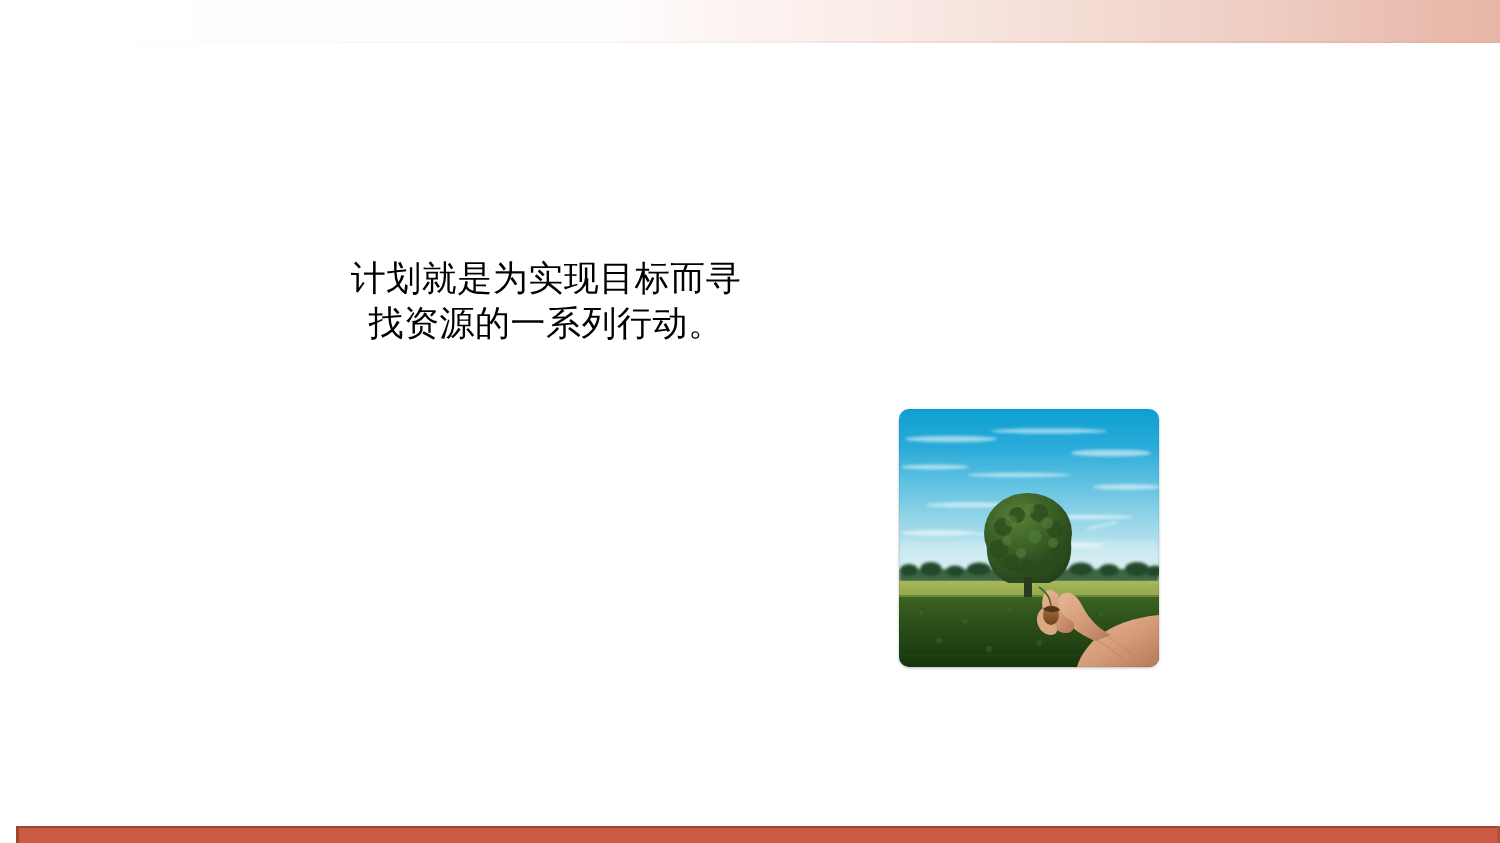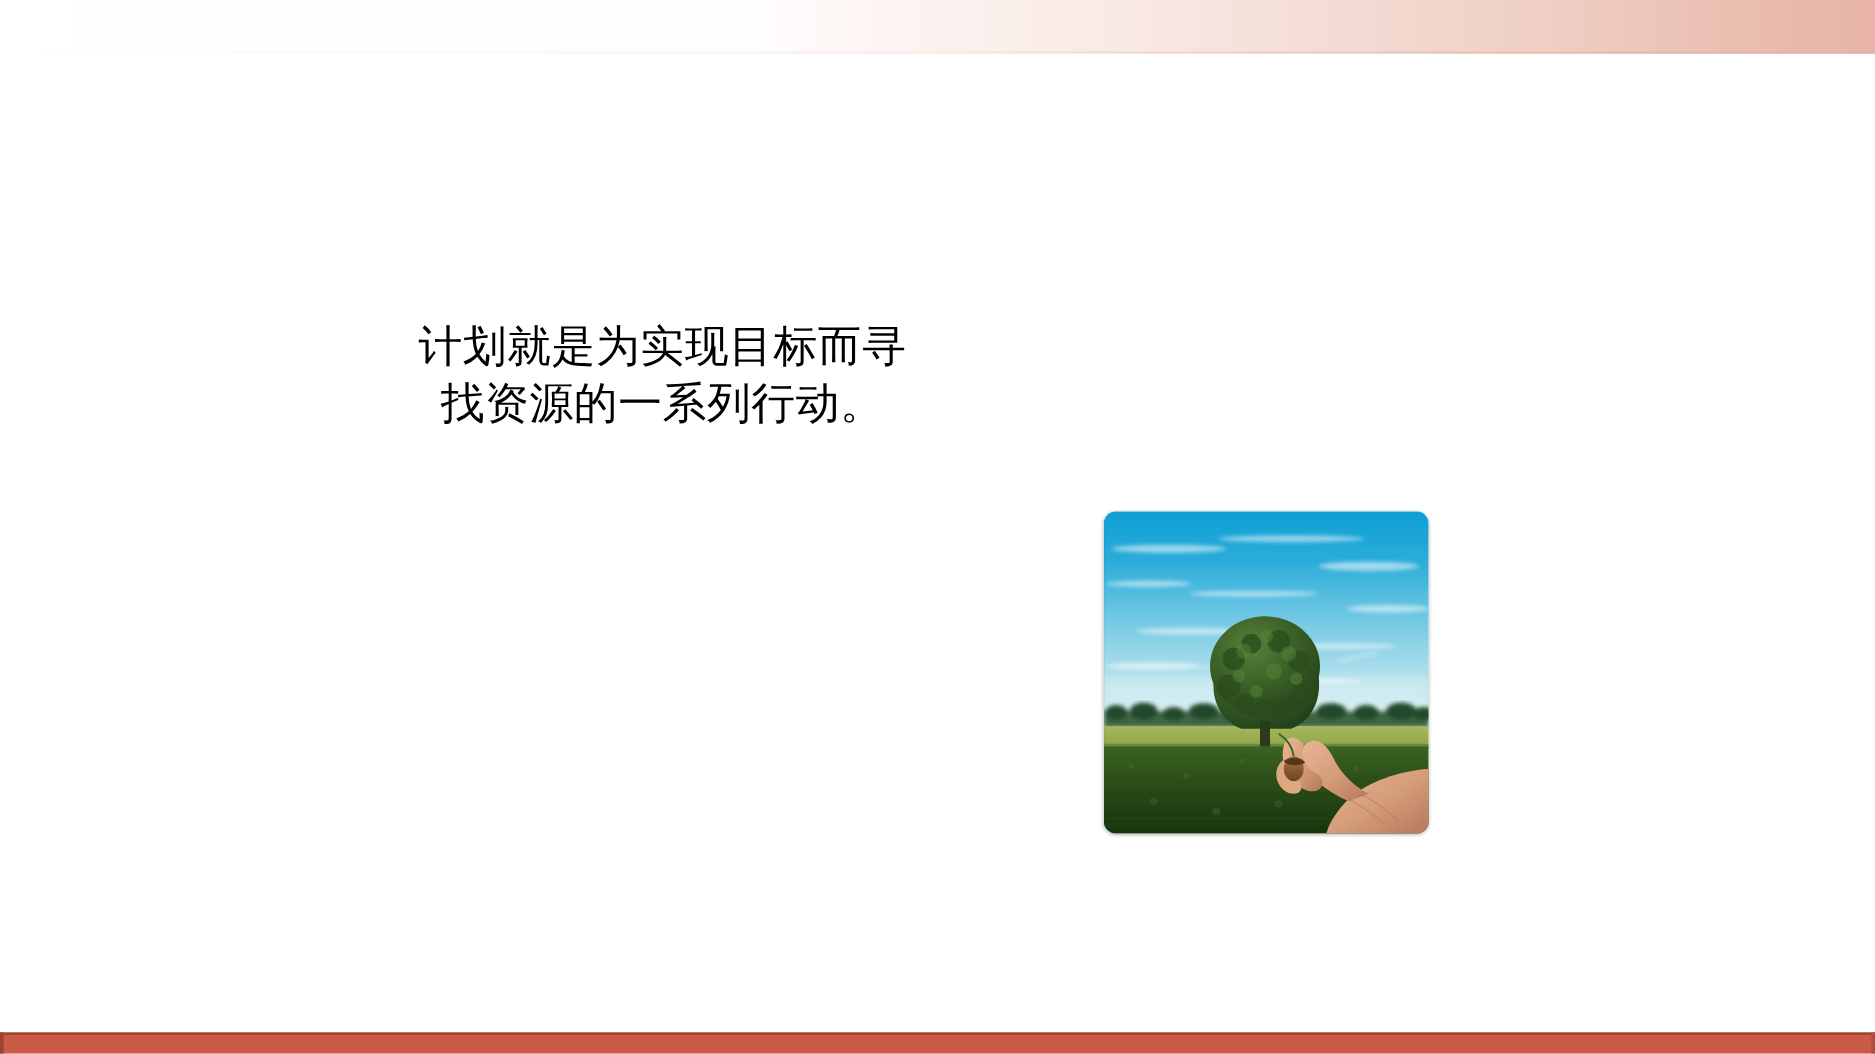--- a/index.html
+++ b/index.html
@@ -13,20 +13,21 @@
     position: relative;
     overflow: hidden;
     font-family: "Liberation Serif", "DejaVu Serif", serif;
   }
 
   
   .slide {
     position: absolute;
     inset: 0;
     background: #ffffff;
+    margin-left: 16px;
   }
 
   
   .top-band {
     position: absolute;
     left: 0;
     top: 0;
     width: 1500px;
     height: 43px;
     background: linear-gradient(90deg,

